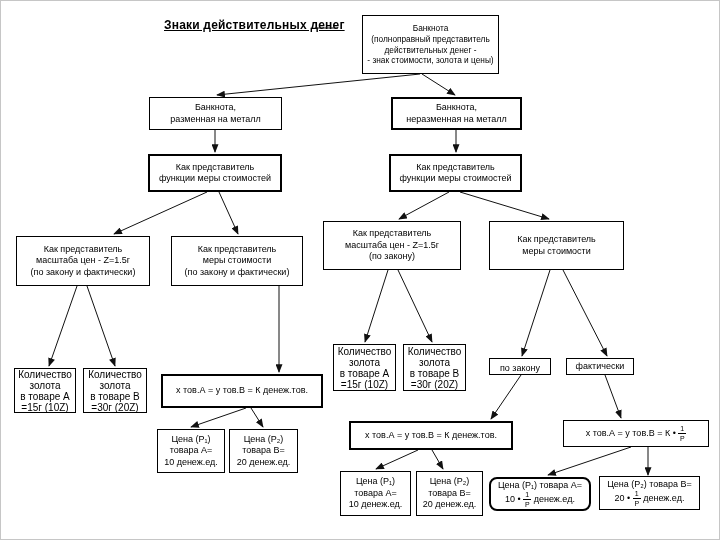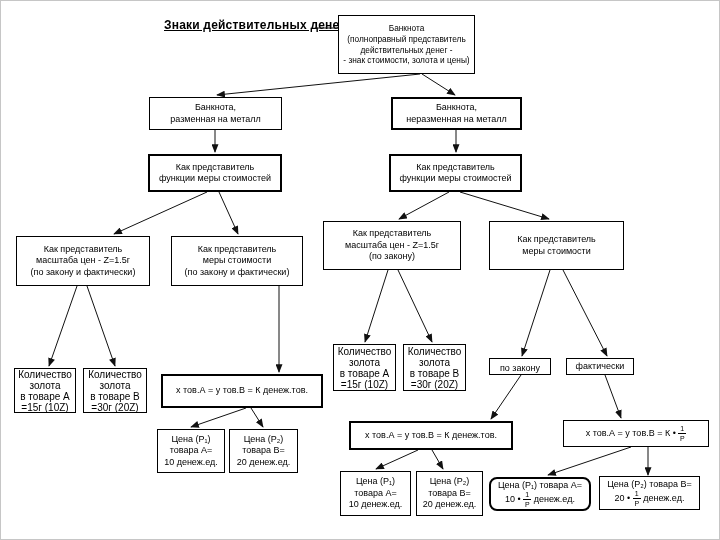--- a/index.html
+++ b/index.html
@@ -2,21 +2,21 @@
 <html><head>
 <meta charset="utf-8">
 <style>
   *{margin:0;padding:0;box-sizing:border-box;}
   html,body{width:720px;height:540px;}
   body{font-family:"Liberation Sans",sans-serif;background:#fff;position:relative;color:#000;}
   .slide{position:absolute;left:0;top:0;width:720px;height:540px;background:#fff;border:1px solid #c6c6c6;overflow:hidden;}
   .title{position:absolute;left:163px;top:17px;font-size:12px;font-weight:bold;text-decoration:underline;letter-spacing:.2px;white-space:nowrap;}
   .box{position:absolute;border:1px solid #000;background:#fff;display:flex;flex-direction:column;align-items:center;justify-content:center;text-align:center;font-size:9px;line-height:11.5px;}
   .box.thick{border-width:2px;}
-  .box.sm{font-size:8.3px;line-height:10.6px;}
+  .box.sm{font-size:8.3px;line-height:10.6px;margin-left:24px;}
   .box.xs{font-size:10px;line-height:11px;}
   .eqline{display:flex;align-items:center;justify-content:center;white-space:pre;}
   .frac{display:inline-block;text-align:center;line-height:1;font-size:7px;}
   .frac .fnum{display:block;border-bottom:1px solid #000;padding:0 2px 1px;}
   .frac .fden{display:block;padding-top:1px;}
   svg.connectors{position:absolute;left:0;top:0;width:720px;height:540px;pointer-events:none;}
   svg.connectors line{stroke:#111;stroke-width:1;}
 </style>
 </head>
 <body>

